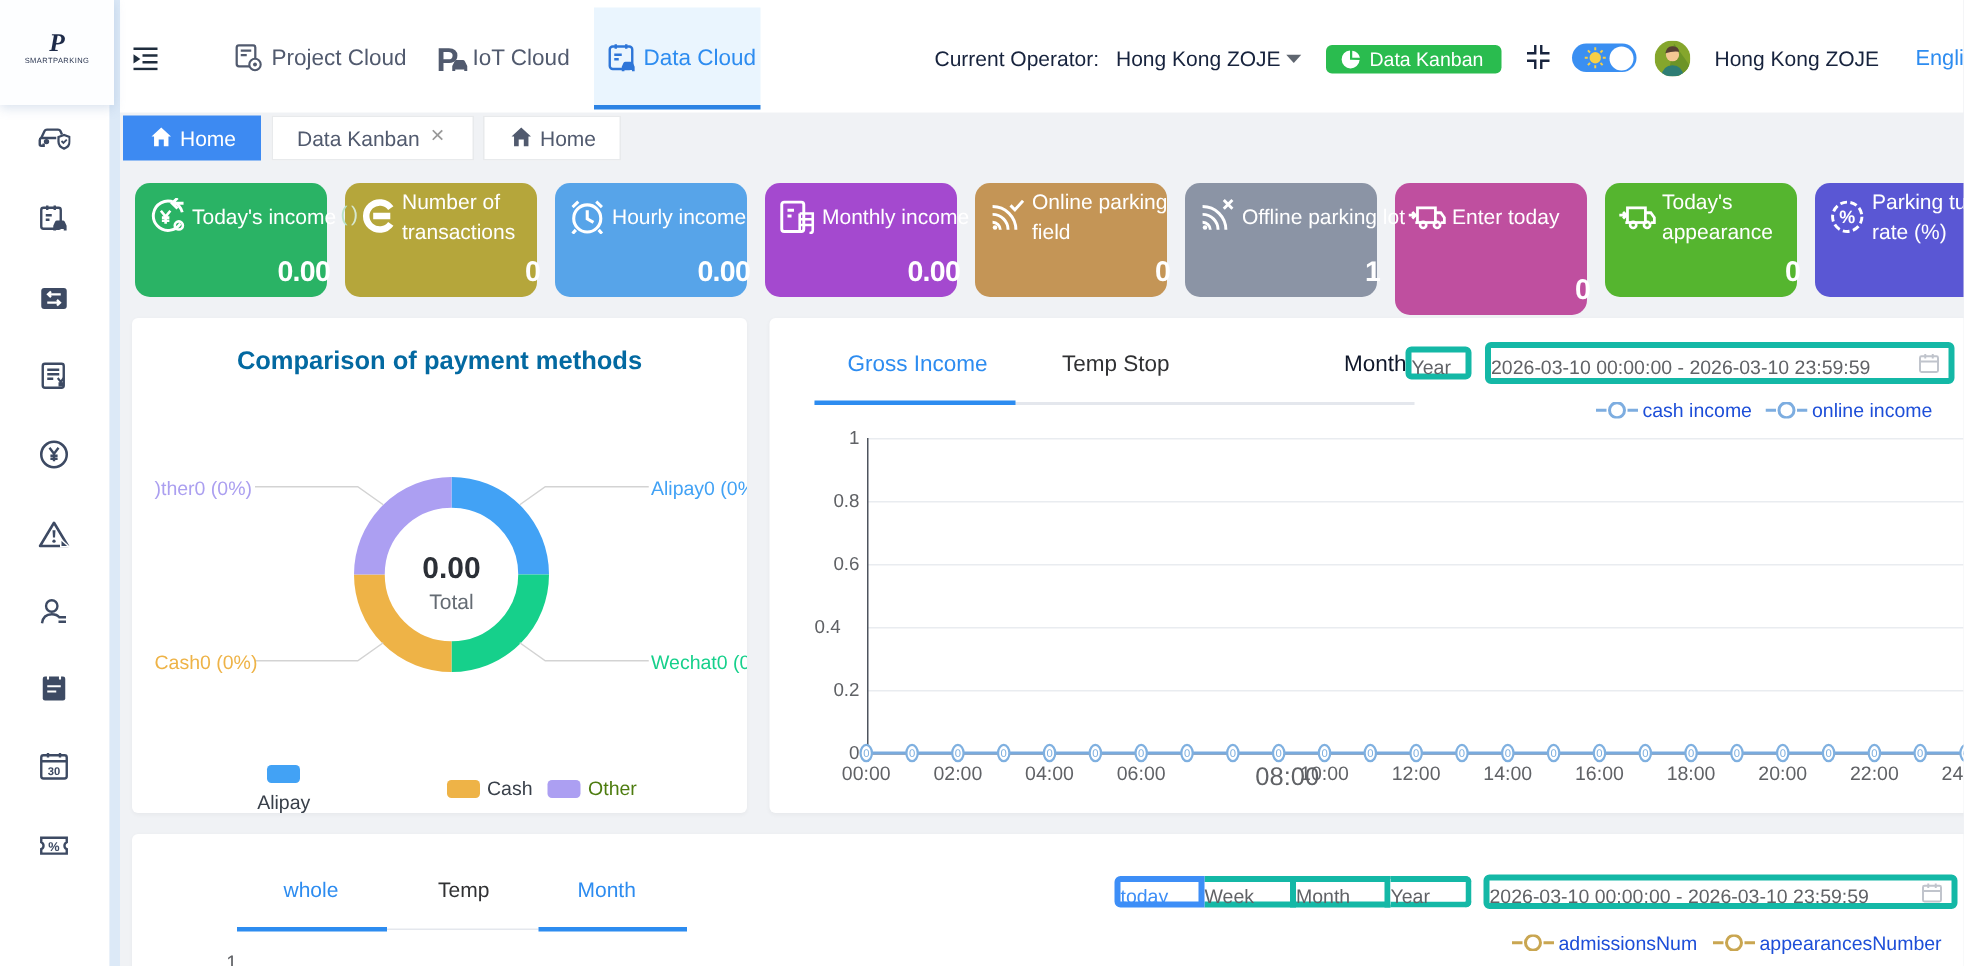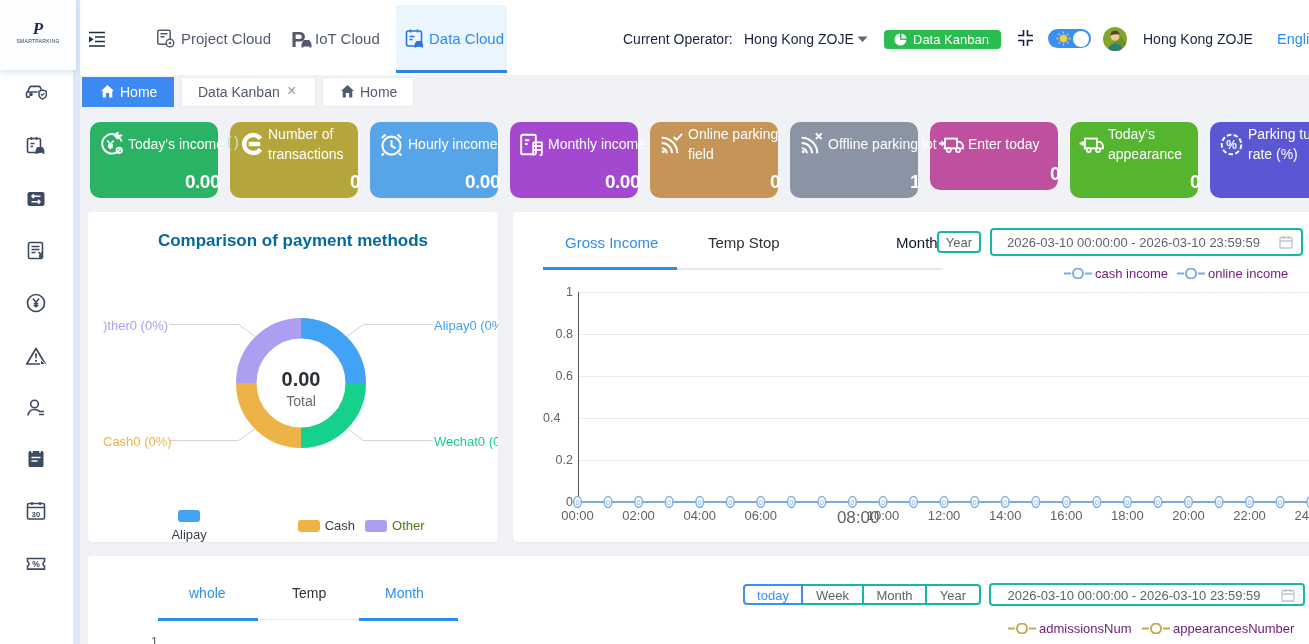--- a/index.html
+++ b/index.html
@@ -3,23 +3,23 @@
 <meta charset="utf-8">
 <style>
   * { margin:0; padding:0; box-sizing:border-box; }
   html,body { width:1309px; height:644px; overflow:hidden; background:#f0f2f5;
     font-family:"Liberation Sans", sans-serif; }
   .abs { position:absolute; }
   #root { position:relative; width:1309px; height:644px; overflow:hidden; }
   .panel { background:#fff; border-radius:4px; box-shadow:0 1px 3px rgba(0,0,0,.04); }
   .dlabel { font-size:13px; white-space:nowrap; }
   .axlbl { font-size:12.5px; color:#606266; white-space:nowrap;}
-  .legtxt { font-size:13px; color:#701a75; white-space:nowrap;}
-  .btn { border:2px solid #14b8a6; background:#fff; color:#606266; font-size:13px;
-     text-align:center; position:absolute;}
+  .legtxt { font-size:13px; color:#1d4ed8; white-space:nowrap;}
+  .btn { border:4px solid #14b8a6; background:#fff; color:#606266; font-size:13px;
+     text-align:left; position:absolute;}
   .ctitle { position:absolute; left:38px; top:0px; width:91px; height:44px; font-size:14px;
      line-height:20px; display:flex; align-items:center; white-space:nowrap; color:#fff;}
   .cval { position:absolute; right:-2px; bottom:5px; font-size:19px; font-weight:bold;
      letter-spacing:-0.5px; color:#fff;}
 </style>
 </head>
 <body>
 <div id="root">
 
 <div class="abs" style="left:80px;top:0px;width:1229px;height:75px;background:#fff;"></div>
@@ -242,21 +242,21 @@
  <path d="M2.5 14.8A4.7 4.7 0 0 1 7.2 19.5"></path>
  <path d="M2.5 10A9.5 9.5 0 0 1 12 19.5"></path>
  <path d="M2.5 5.2A14.3 14.3 0 0 1 16.8 19.5"></path>
  <path d="M15.5 1.2l5.3 5.3M20.8 1.2l-5.3 5.3"></path>
         </g>
         <circle cx="4" cy="18" r="1.4" fill="#fff"></circle>
       </svg>
       <div class="ctitle">Offline parking lot</div>
       <div class="cval">1</div>
     </div>
-<div class="abs" style="left:930px;top:122px;width:128px;height:68px;border-radius:10px;background:#bf4f9f;z-index:3;overflow:visible;">
+<div class="abs" style="left:930px;top:122px;width:128px;height:88px;border-radius:10px;background:#bf4f9f;z-index:3;overflow:visible;">
       <svg style="position:absolute;left:9px;top:10px" width="25" height="24" viewBox="0 0 23 22">
         <g stroke="#fff" stroke-width="1.7" fill="none">
  <rect x="5.5" y="6" width="11" height="9"></rect>
  <path d="M16.5 9h3.3l2.2 3v3h-2.2"></path>
  <path d="M5.5 15h-1.3"></path>
         </g>
  <circle cx="9" cy="16.5" r="1.9" fill="none" stroke="#fff" stroke-width="1.6"></circle>
  <circle cx="17.5" cy="16.5" r="1.9" fill="none" stroke="#fff" stroke-width="1.6"></circle>
  <path d="M0 10.5h4M2.3 8.5l2 2-2 2" stroke="#fff" stroke-width="1.7" fill="none"></path>
       </svg>

